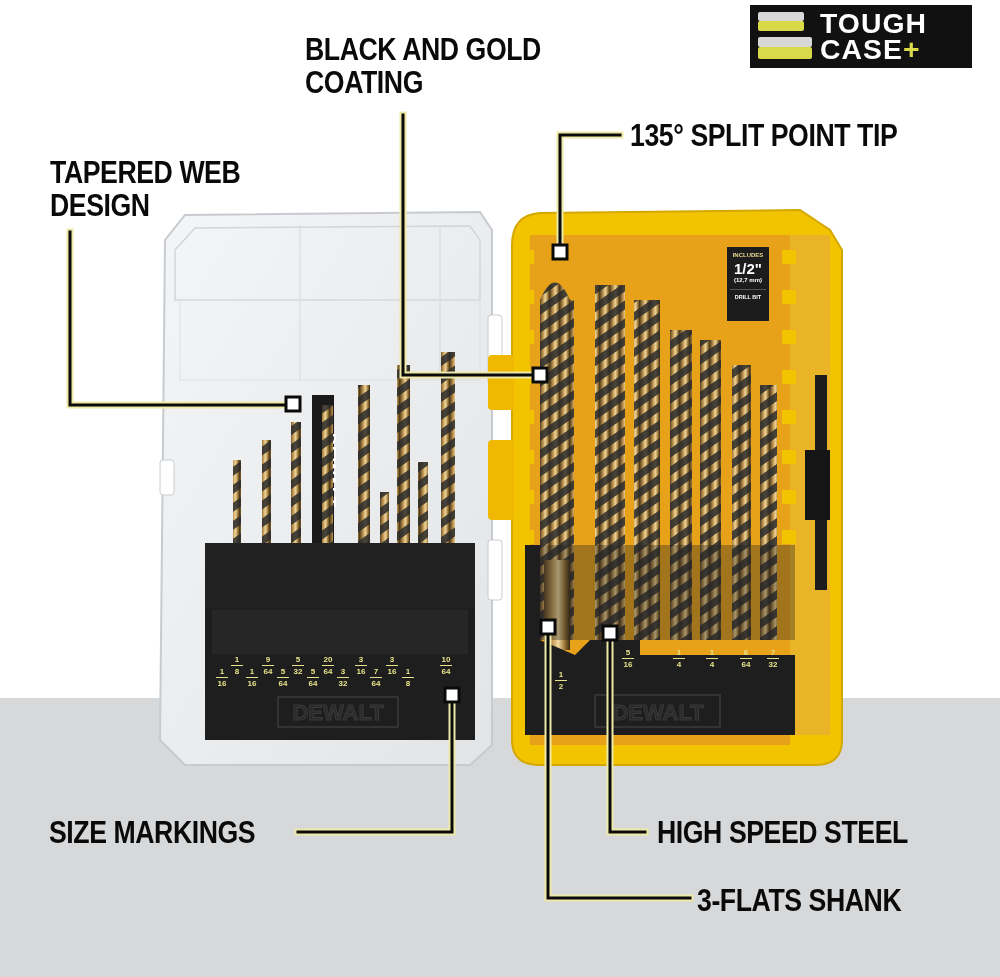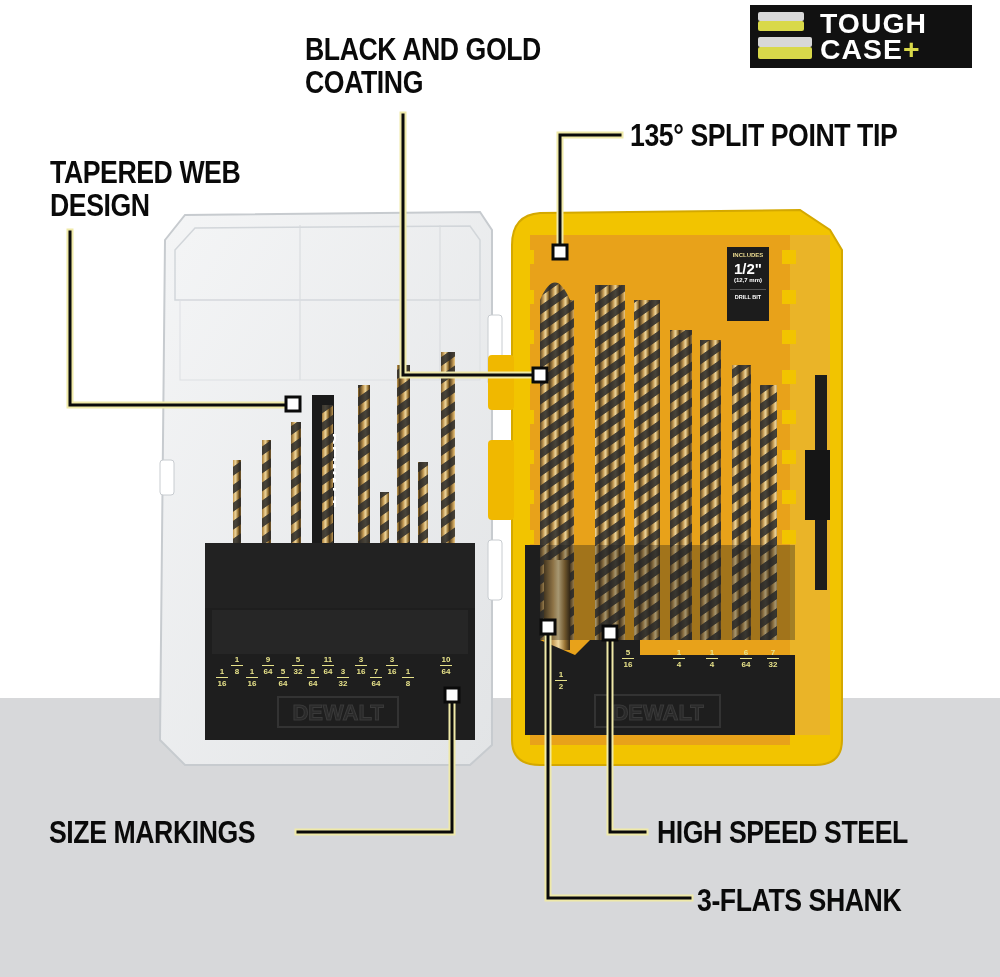--- a/index.html
+++ b/index.html
@@ -191,21 +191,21 @@
         <div>5</div>
         <div style="border-top: 1px solid rgb(232, 227, 138); margin: 1px 0px;"></div>
         <div>32</div>
       </div>
       <div style="position: absolute; left: 95px; top: 12px; color: rgb(232, 227, 138); font: 700 8px / 9px &quot;Liberation Sans&quot;, sans-serif; text-align: center; min-width: 12px;">
         <div>5</div>
         <div style="border-top: 1px solid rgb(232, 227, 138); margin: 1px 0px;"></div>
         <div>64</div>
       </div>
       <div style="position: absolute; left: 110px; top: 0px; color: rgb(232, 227, 138); font: 700 8px / 9px &quot;Liberation Sans&quot;, sans-serif; text-align: center; min-width: 12px;">
-        <div>11</div>
+        <div>20</div>
         <div style="border-top: 1px solid rgb(232, 227, 138); margin: 1px 0px;"></div>
         <div>64</div>
       </div>
       <div style="position: absolute; left: 125px; top: 12px; color: rgb(232, 227, 138); font: 700 8px / 9px &quot;Liberation Sans&quot;, sans-serif; text-align: center; min-width: 12px;">
         <div>3</div>
         <div style="border-top: 1px solid rgb(232, 227, 138); margin: 1px 0px;"></div>
         <div>32</div>
       </div>
       <div style="position: absolute; left: 143px; top: 0px; color: rgb(232, 227, 138); font: 700 8px / 9px &quot;Liberation Sans&quot;, sans-serif; text-align: center; min-width: 12px;">
         <div>3</div>

